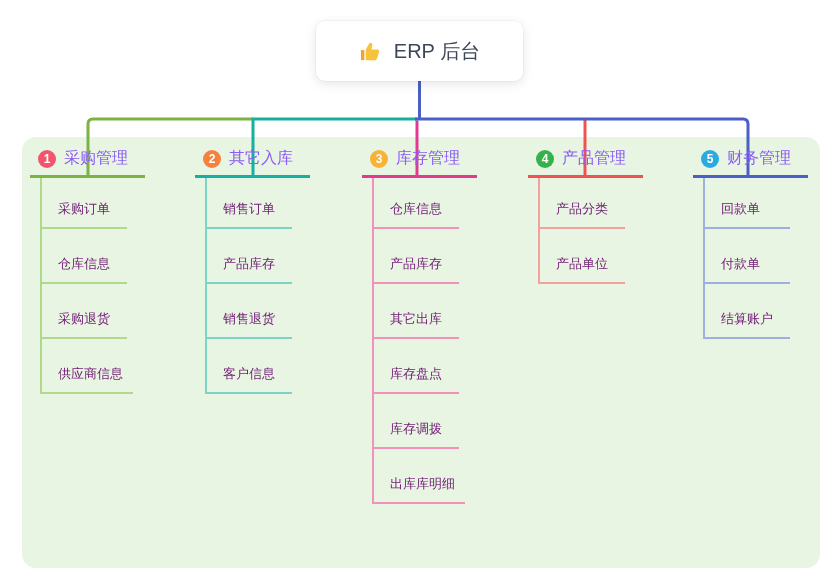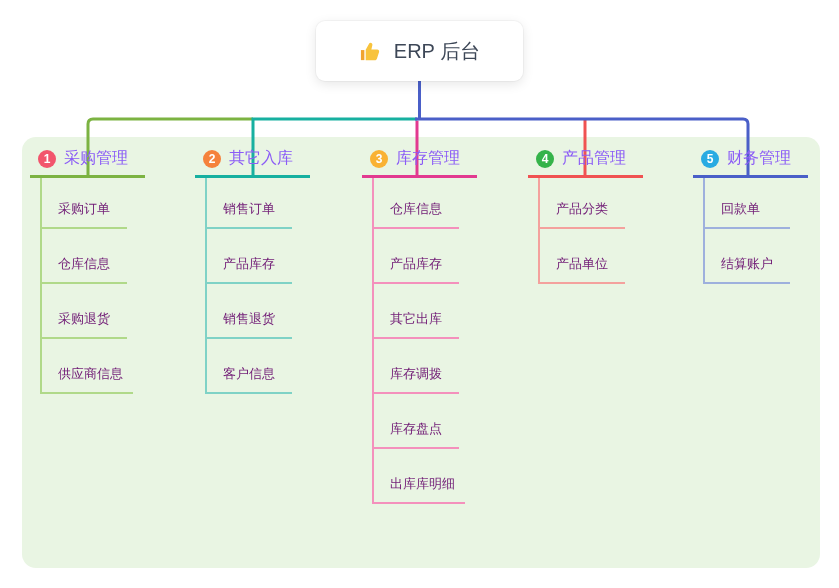--- a/index.html
+++ b/index.html
@@ -113,24 +113,24 @@
           <div class="child">
     <span class="child-label">仓库信息</span>
   </div>
           <div class="child">
     <span class="child-label">产品库存</span>
   </div>
           <div class="child">
     <span class="child-label">其它出库</span>
   </div>
           <div class="child">
-    <span class="child-label">库存调拨</span>
+    <span class="child-label">库存盘点</span>
   </div>
           <div class="child">
-    <span class="child-label">库存盘点</span>
+    <span class="child-label">库存调拨</span>
   </div>
           <div class="child">
     <span class="child-label">出库库明细</span>
   </div>
         </div>
   </div>
       <div class="branch" style="left: 528px; --main: #f05252; --tint: #f4a19d; --badge: #35b34a;">
     <div class="branch-header">
       <span class="badge">4</span>
       <span class="branch-label">产品管理</span>
@@ -147,18 +147,21 @@
       <div class="branch" style="left: 693px; --main: #4a5fc8; --tint: #9eb0dd; --badge: #29abe2;">
     <div class="branch-header">
       <span class="badge">5</span>
       <span class="branch-label">财务管理</span>
     </div>
     <div class="children">
           <div class="child">
     <span class="child-label">回款单</span>
   </div>
           <div class="child">
+    <span class="child-label">付款单</span>
+  </div>
+          <div class="child">
     <span class="child-label">结算账户</span>
   </div>
         </div>
   </div>
     </div>
 </div>
 
 </body></html>

